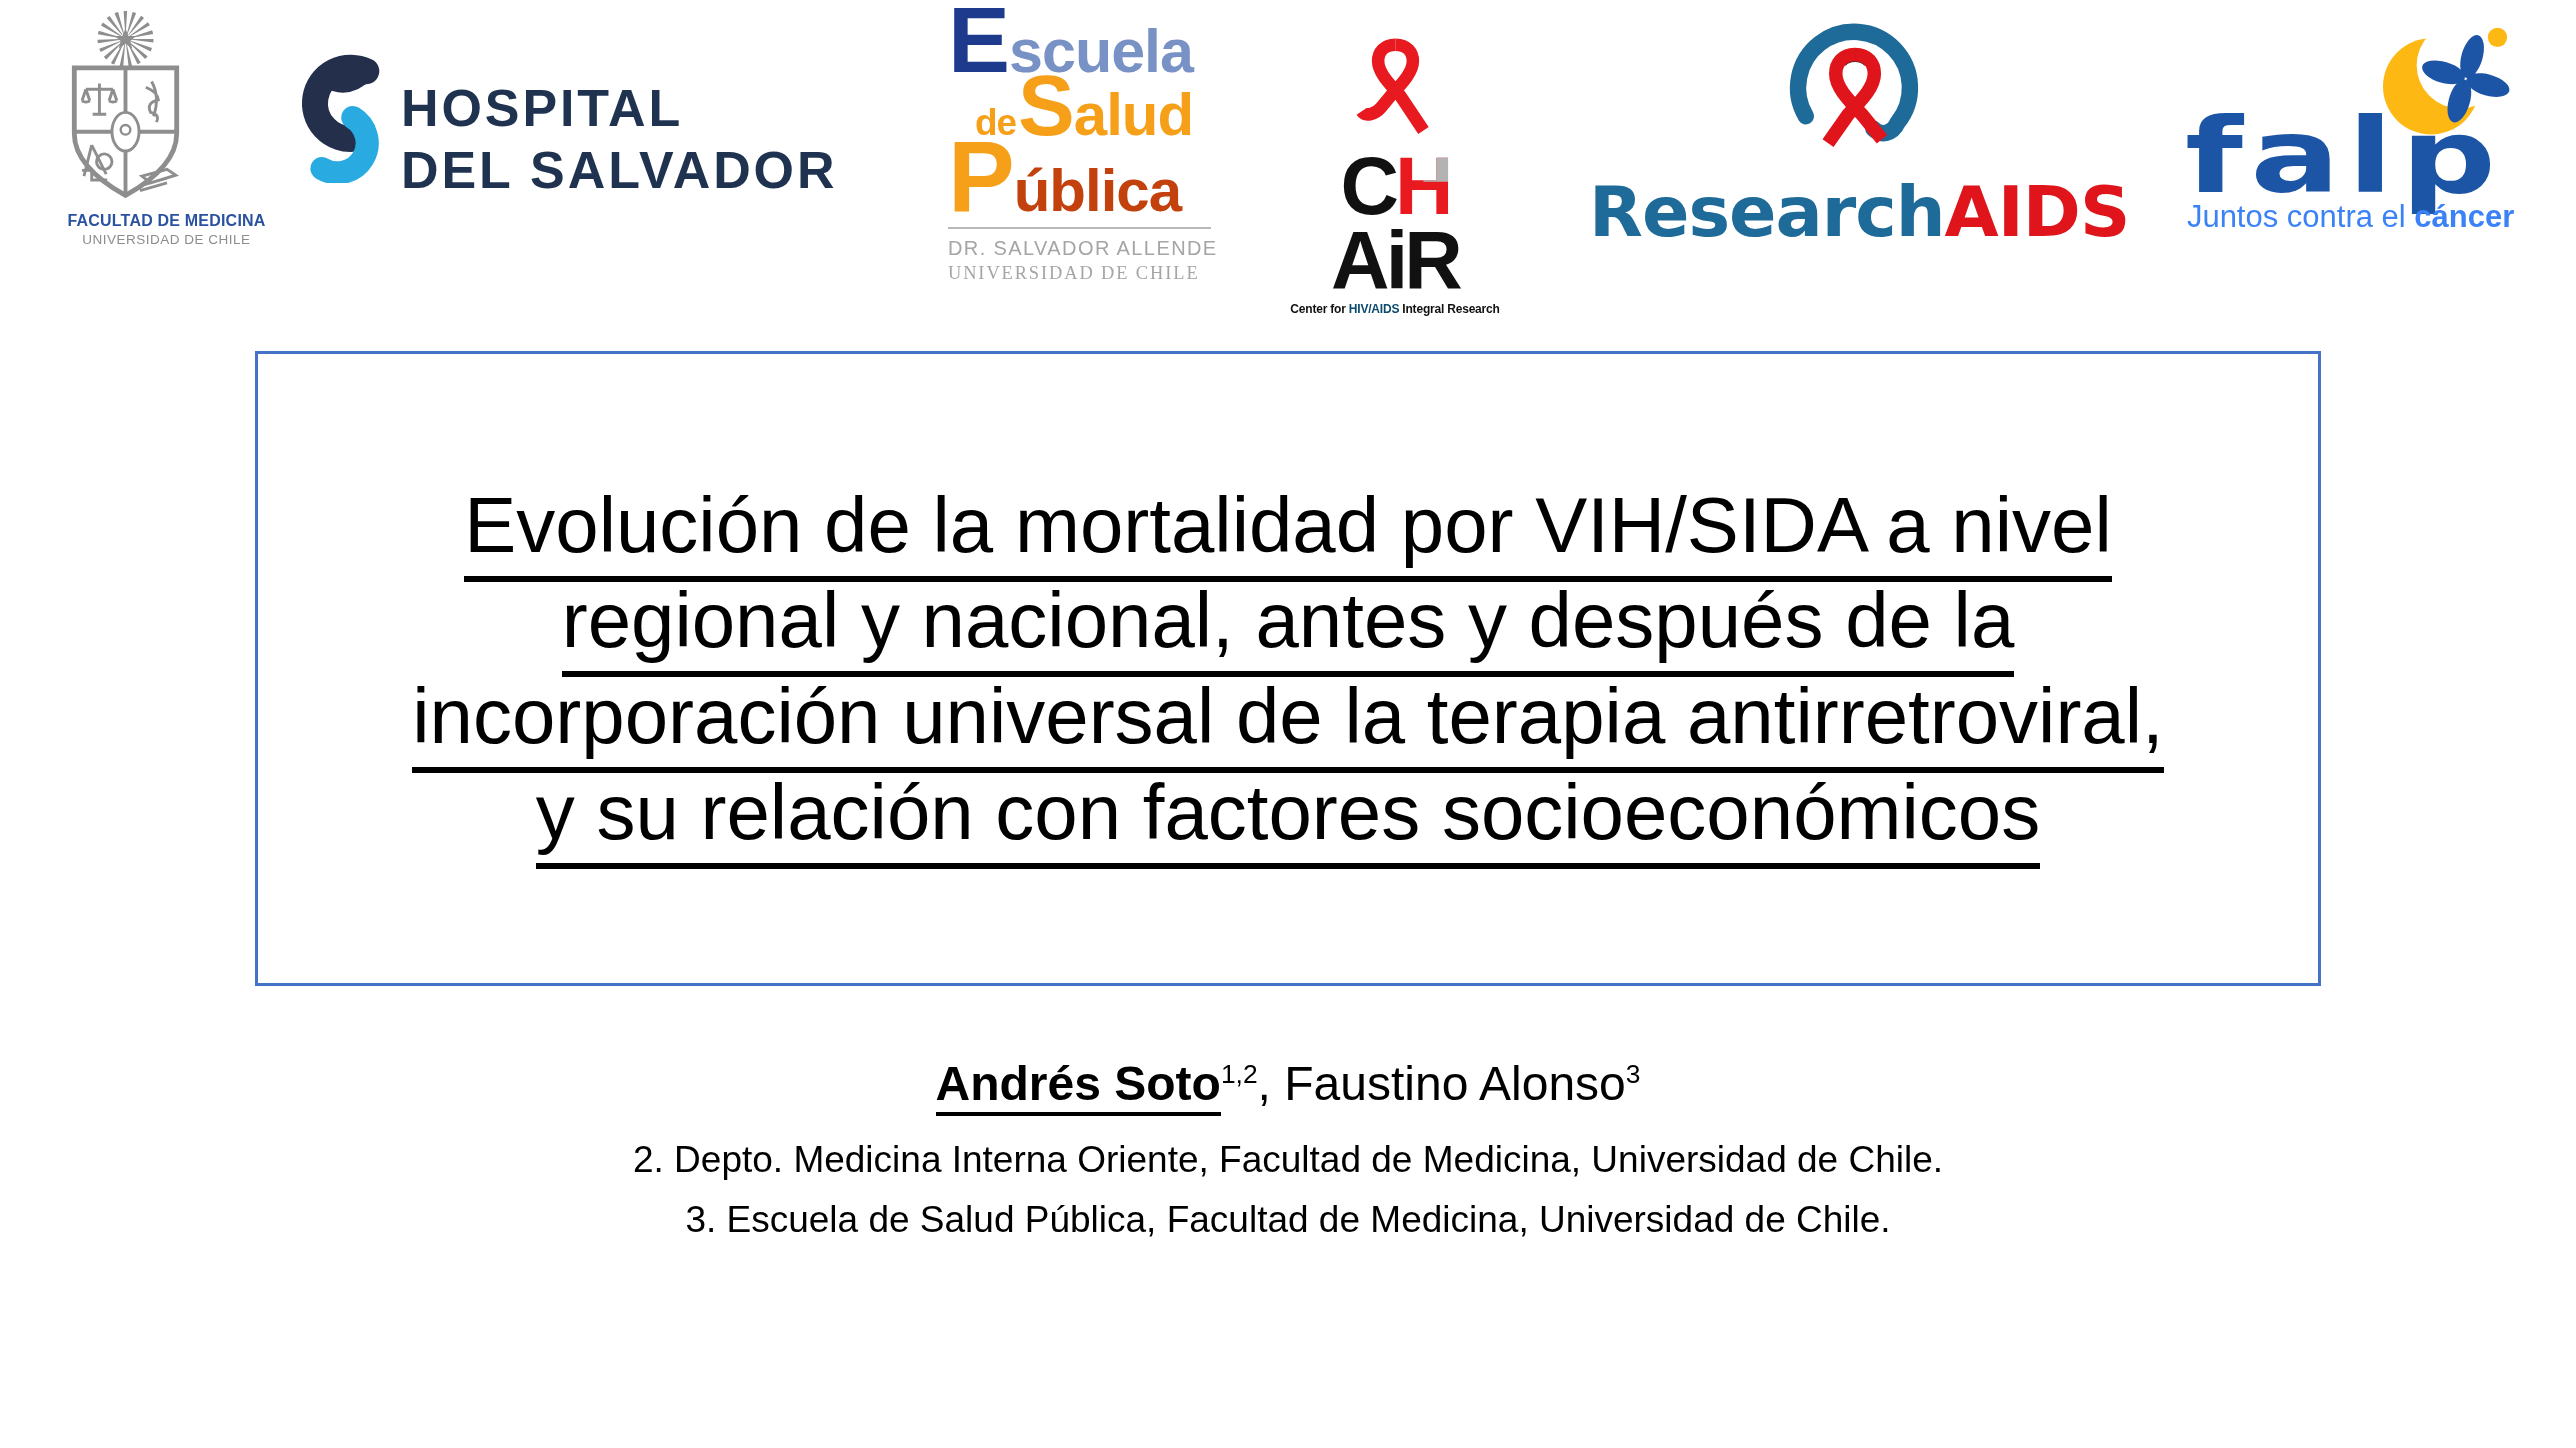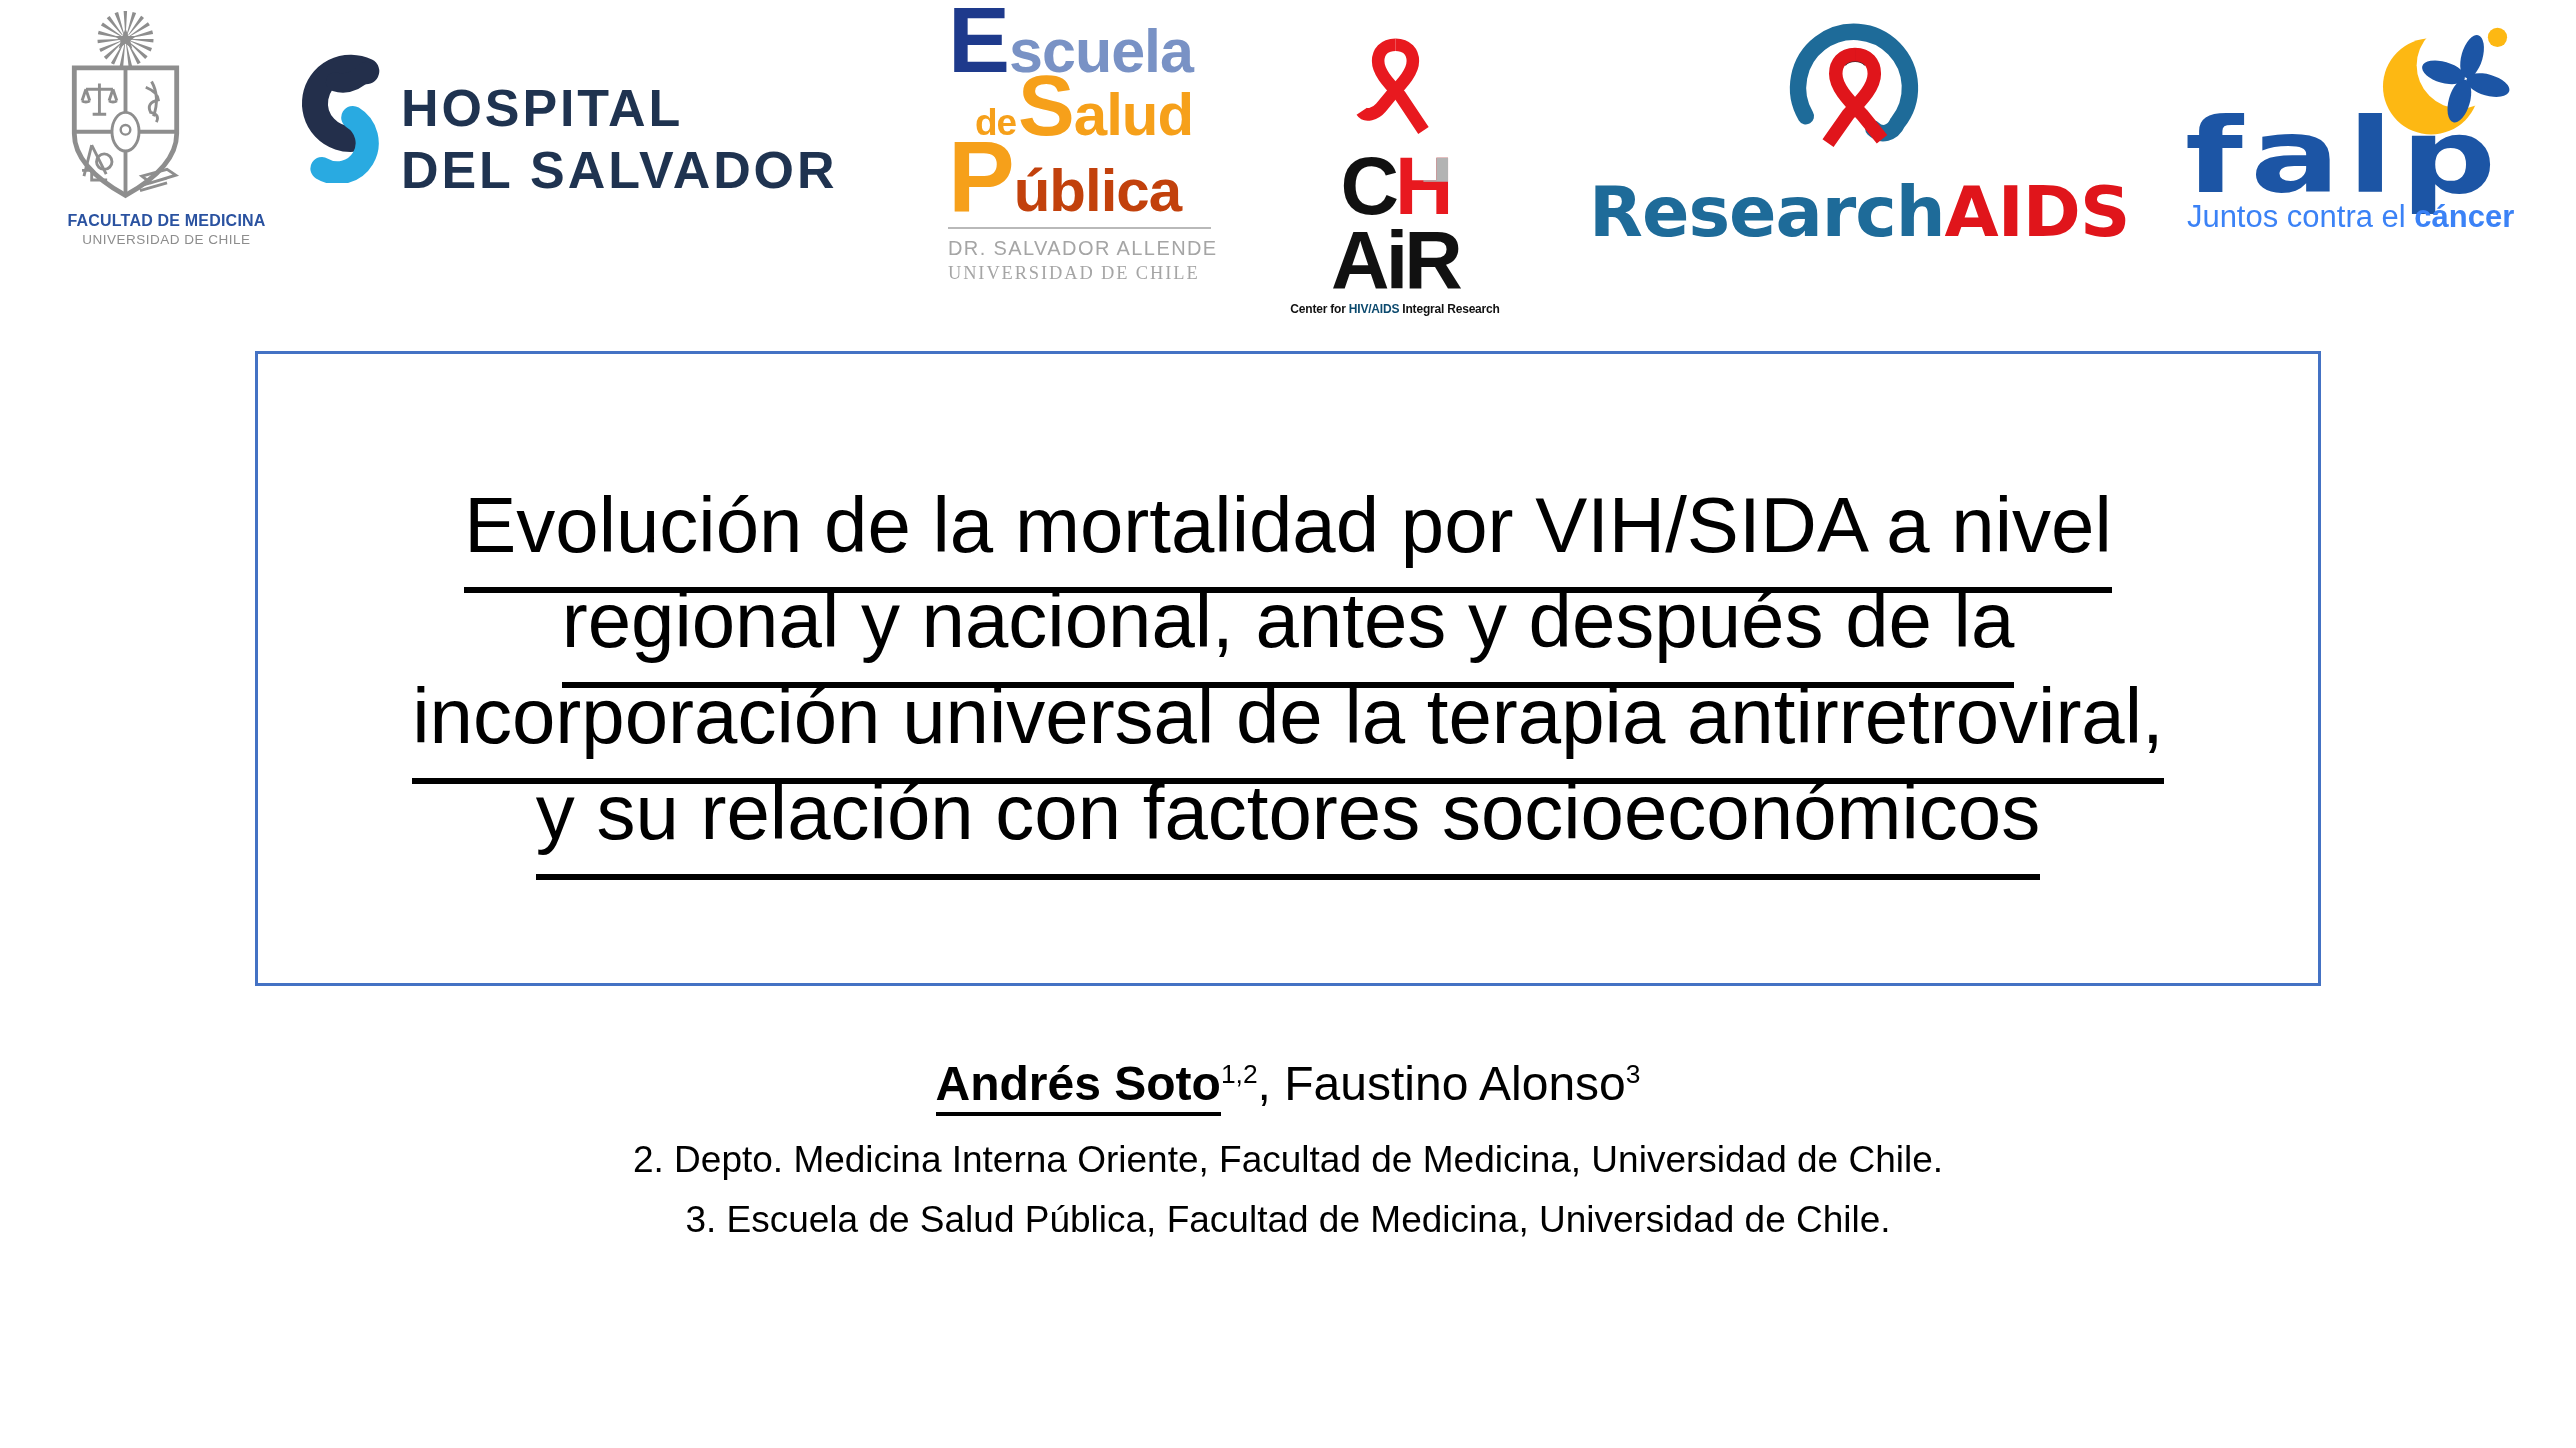--- a/index.html
+++ b/index.html
@@ -57,21 +57,21 @@
   .falp-tag{position:absolute;left:1.9px;top:178px;font-size:31px;color:#3b82f6;white-space:nowrap;}
   .falp-tag b{font-weight:bold;}
 
   
   .title-box{
     left:255px;top:351px;width:2066px;height:635px;box-sizing:border-box;
     border:3.9px solid #4472c4;background:#fff;
     display:flex;flex-direction:column;align-items:center;justify-content:center;
   }
   .t-line{margin:5.8px 0;font-size:78px;line-height:1.08;white-space:nowrap;}
-  .t-line span{border-bottom:6.8px solid #000;padding-bottom:18px;}
+  .t-line span{border-bottom:6.8px solid #000;padding-bottom:7px;}
 
   
   .authors{left:0;right:0;top:1056px;text-align:center;}
   .author-line{font-size:48px;margin-bottom:19.3px;}
   .author-bold{font-weight:bold;border-bottom:4.8px solid #000;padding-bottom:1.9px;}
   .author-line sup{font-size:55%;}
   .affil{font-size:37px;line-height:1.62;}
 
   svg{display:block;}
 </style>

